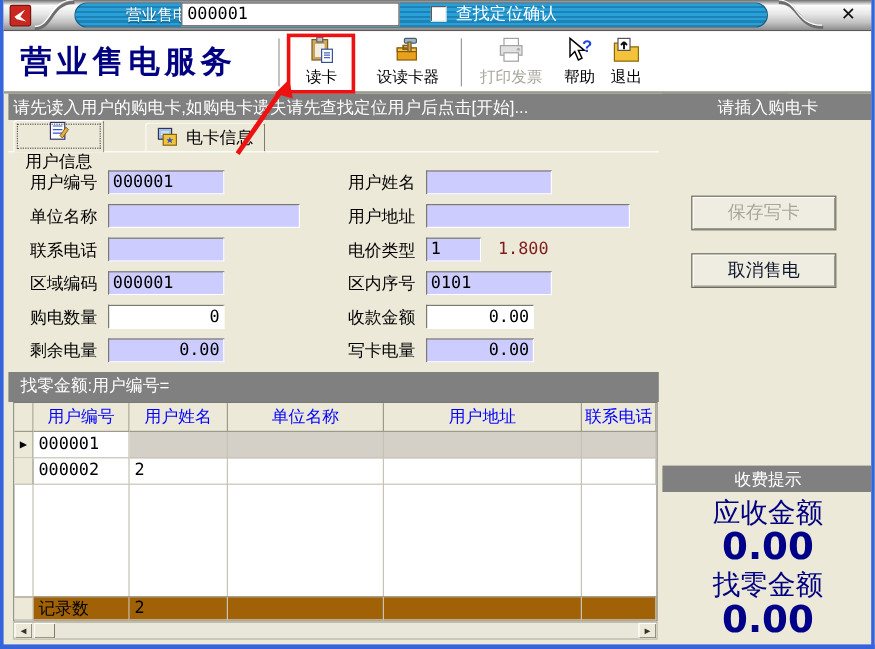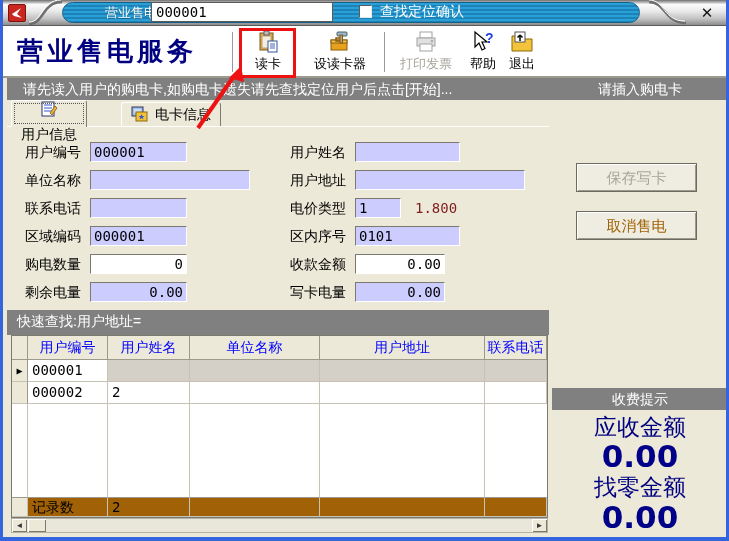--- a/index.html
+++ b/index.html
@@ -33,21 +33,21 @@
     letter-spacing:4px; white-space:nowrap; }
   .tsep { position:absolute; top:6px; width:2px; height:40px; border-left:1px solid #9a9a9a; border-right:1px solid #ffffff; }
   .tbtn { position:absolute; top:3px; height:47px; display:flex; flex-direction:column; align-items:center;
     justify-content:flex-start; font-size:13px; color:#000; cursor:default; }
   .tbtn .ticon { height:26px; display:flex; align-items:center; justify-content:center; }
   .tbtn.disabled { color:#a8a69a; }
   .tbtn.disabled svg { filter:grayscale(1) opacity(.55); }
   
   .bar-dark { position:absolute; background:#808080; color:#ffffff; font-size:14px; line-height:22px;
     height:22px; white-space:nowrap; overflow:hidden; }
-  .status-left { left:4px; top:78px; width:650px; padding-left:16px; }
+  .status-left { left:4px; top:78px; width:650px; padding-left:4px; }
   .prompt-right { left:549px; top:78px; width:176px; text-align:center; }
   
   .tabline { position:absolute; left:4px; top:126px; width:542px; border-bottom:1px solid #ffffff; }
   .tab { position:absolute; top:102px; height:25px; background:#ece9d8; display:flex; align-items:center;
     gap:6px; padding:0 9px; font-size:14px; color:#000;
     border-top:1px solid #fff; border-left:1px solid #fff; border-right:1px solid #7e7c70;
     border-top-left-radius:3px; border-top-right-radius:3px; cursor:default; }
   .tab.active { outline:1px dotted #555; outline-offset:-4px; height:27px; top:100px; z-index:2;flex-direction:column; }
   
   .flabel { position:absolute; width:62px; font-size:14px; color:#000; line-height:20px; white-space:nowrap; }
@@ -79,21 +79,21 @@
   .vline { position:absolute; width:1px; background:#c6c3b5; }
   .gfoot { background:#a16207; border-right:1px solid #c6c3b5; border-top:1px solid #9c9a8c; height:20px; line-height:19px; }
   
   .hscroll { position:absolute; left:8px; top:518px; width:537px; height:15px; background:#e9e6da;
     border:1px solid #b5b2a4; }
   .sbtn { position:absolute; top:0; width:15px; height:13px; background:#ece9d8; font-size:8px; color:#333;
     text-align:center; line-height:13px; box-shadow:inset 1px 1px 0 #fff, inset -1px -1px 0 #7c7a6e; }
   .sthumb { position:absolute; left:16px; top:0; width:18px; height:13px; background:#ece9d8;
     box-shadow:inset 1px 1px 0 #fff, inset -1px -1px 0 #7c7a6e; }
   .rbtn { position:absolute; left:573px; width:121px; height:29px; background:#efede2; font-size:15px;
-    text-align:center; line-height:27px; color:#a16207;
+    text-align:center; line-height:27px; color:#0f172a;
     border:1px solid #6d6b5e; box-shadow:inset 1px 1px 0 #ffffff, inset -1px -1px 0 #9c9a8c; cursor:default; }
   .rbtn.disabled { color:#a8a69a; }
   .fee-label { position:absolute; left:549px; width:176px; text-align:center; color:#000080; font-size:23px; }
   .fee-value { position:absolute; left:549px; width:176px; text-align:center; color:#000088; font-size:31px; font-weight:bold;
     font-family:"DejaVu Sans","Liberation Sans",sans-serif; }
   
   .red-rect { position:absolute; left:236px; top:28px; width:57px; height:50px; border:3px solid #ee1111; z-index:50; }
   .red-arrow { position:absolute; left:183px; top:62px; z-index:50; pointer-events:none; }
 </style>
 </head>
@@ -237,21 +237,21 @@
   <input class="field ro" style="left: 352px; top: 198px; width: 46px;" readonly="" value="1">
   <div class="suffix-blue" style="left:412px;top:198px">1.800</div>
   <div class="flabel" style="left:287px;top:226px">区内序号</div>
   <input class="field ro" style="left: 352px; top: 226px; width: 105px;" readonly="" value="0101">
   <div class="flabel" style="left:287px;top:254px">收款金额</div>
   <input class="field rw" style="left: 352px; top: 254px; width: 90px;" value="0.00">
   <div class="flabel" style="left:287px;top:282px">写卡电量</div>
   <input class="field ro num" style="left: 352px; top: 282px; width: 90px;" readonly="" value="0.00">
 
   <div class="qsbar">
-    <div class="qslabel">快速查找:用户地址=</div>
+    <div class="qslabel">找零金额:用户编号=</div>
   </div>
   <input class="qsinput" value="000001" style="">
   <div class="qscheck"></div>
   <div class="qschecklabel">查找定位确认</div>
 
   <div class="grid">
 
     <div class="gcell ghead" style="left:0;top:0;width:16px"></div>
     <div class="gcell ghead" style="left:16px;top:0;width:80px">用户编号</div>
     <div class="gcell ghead" style="left:96px;top:0;width:82px">用户姓名</div>

